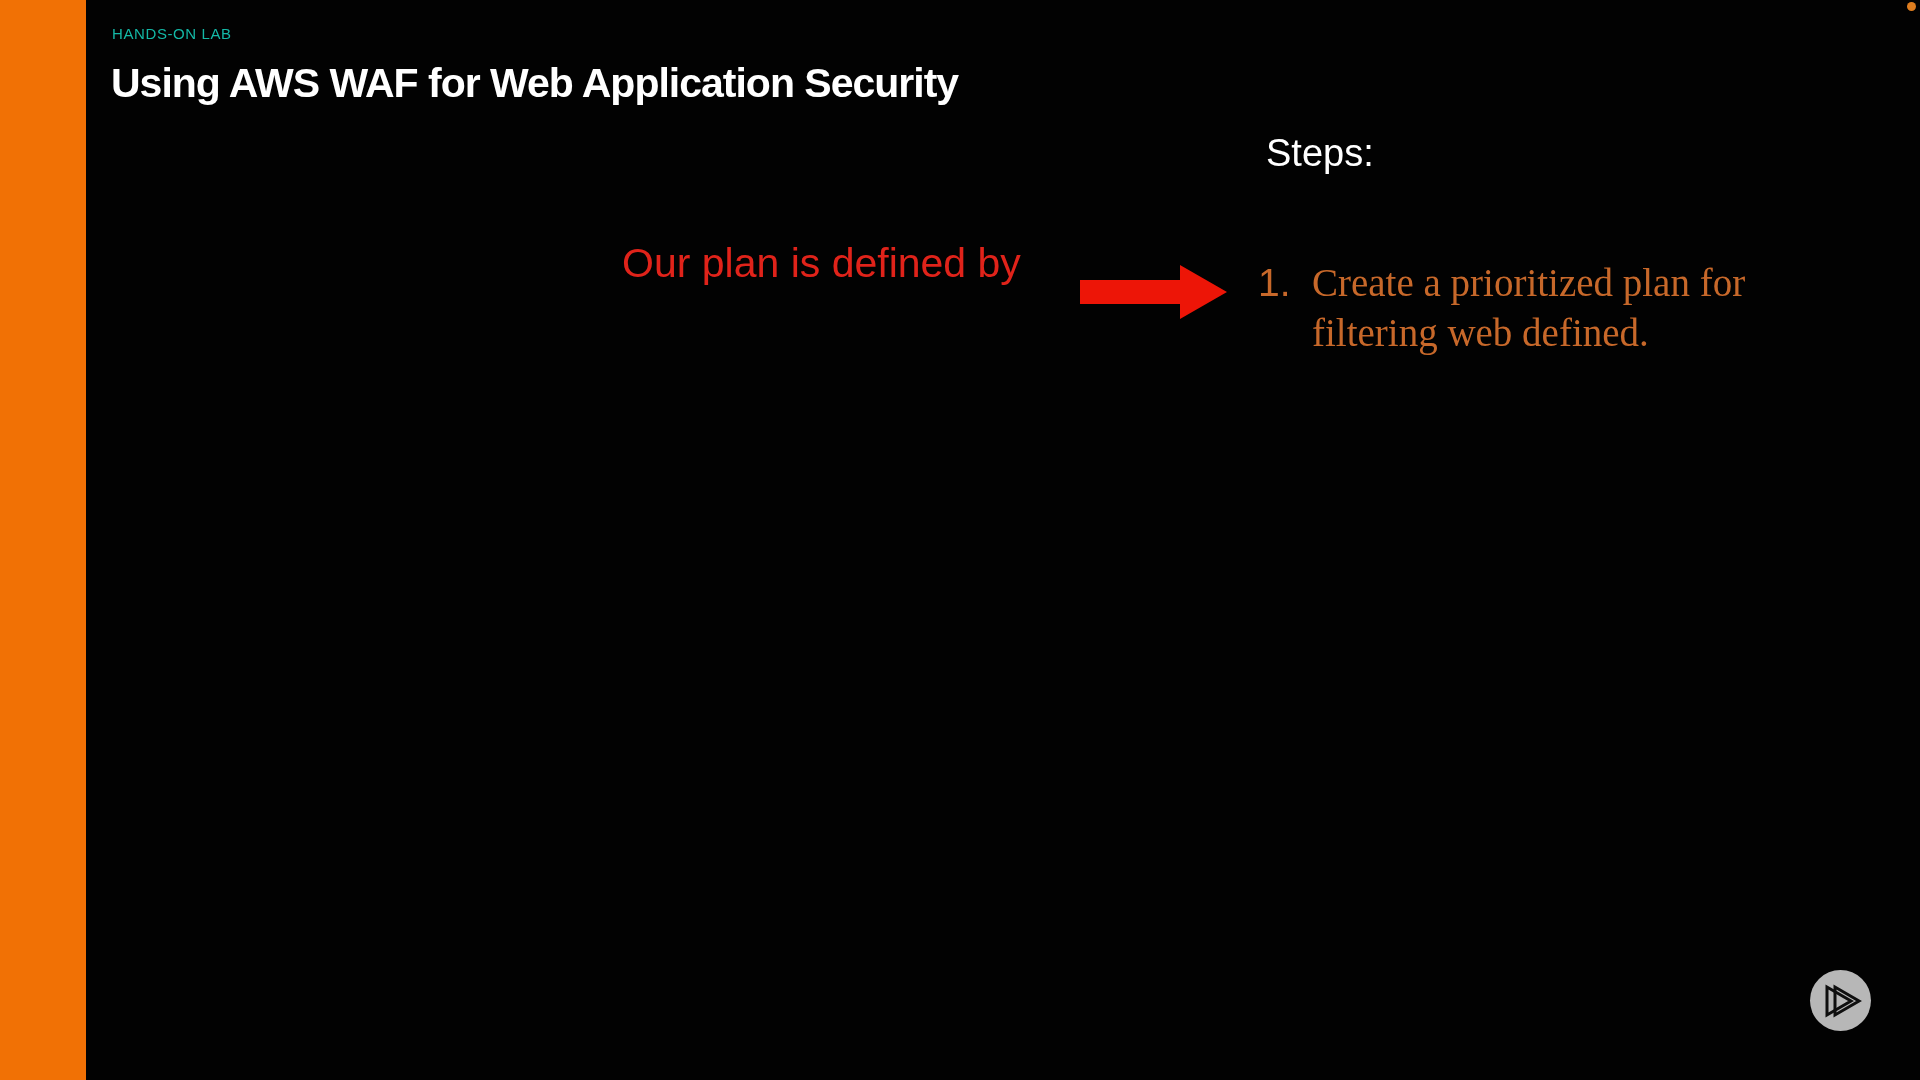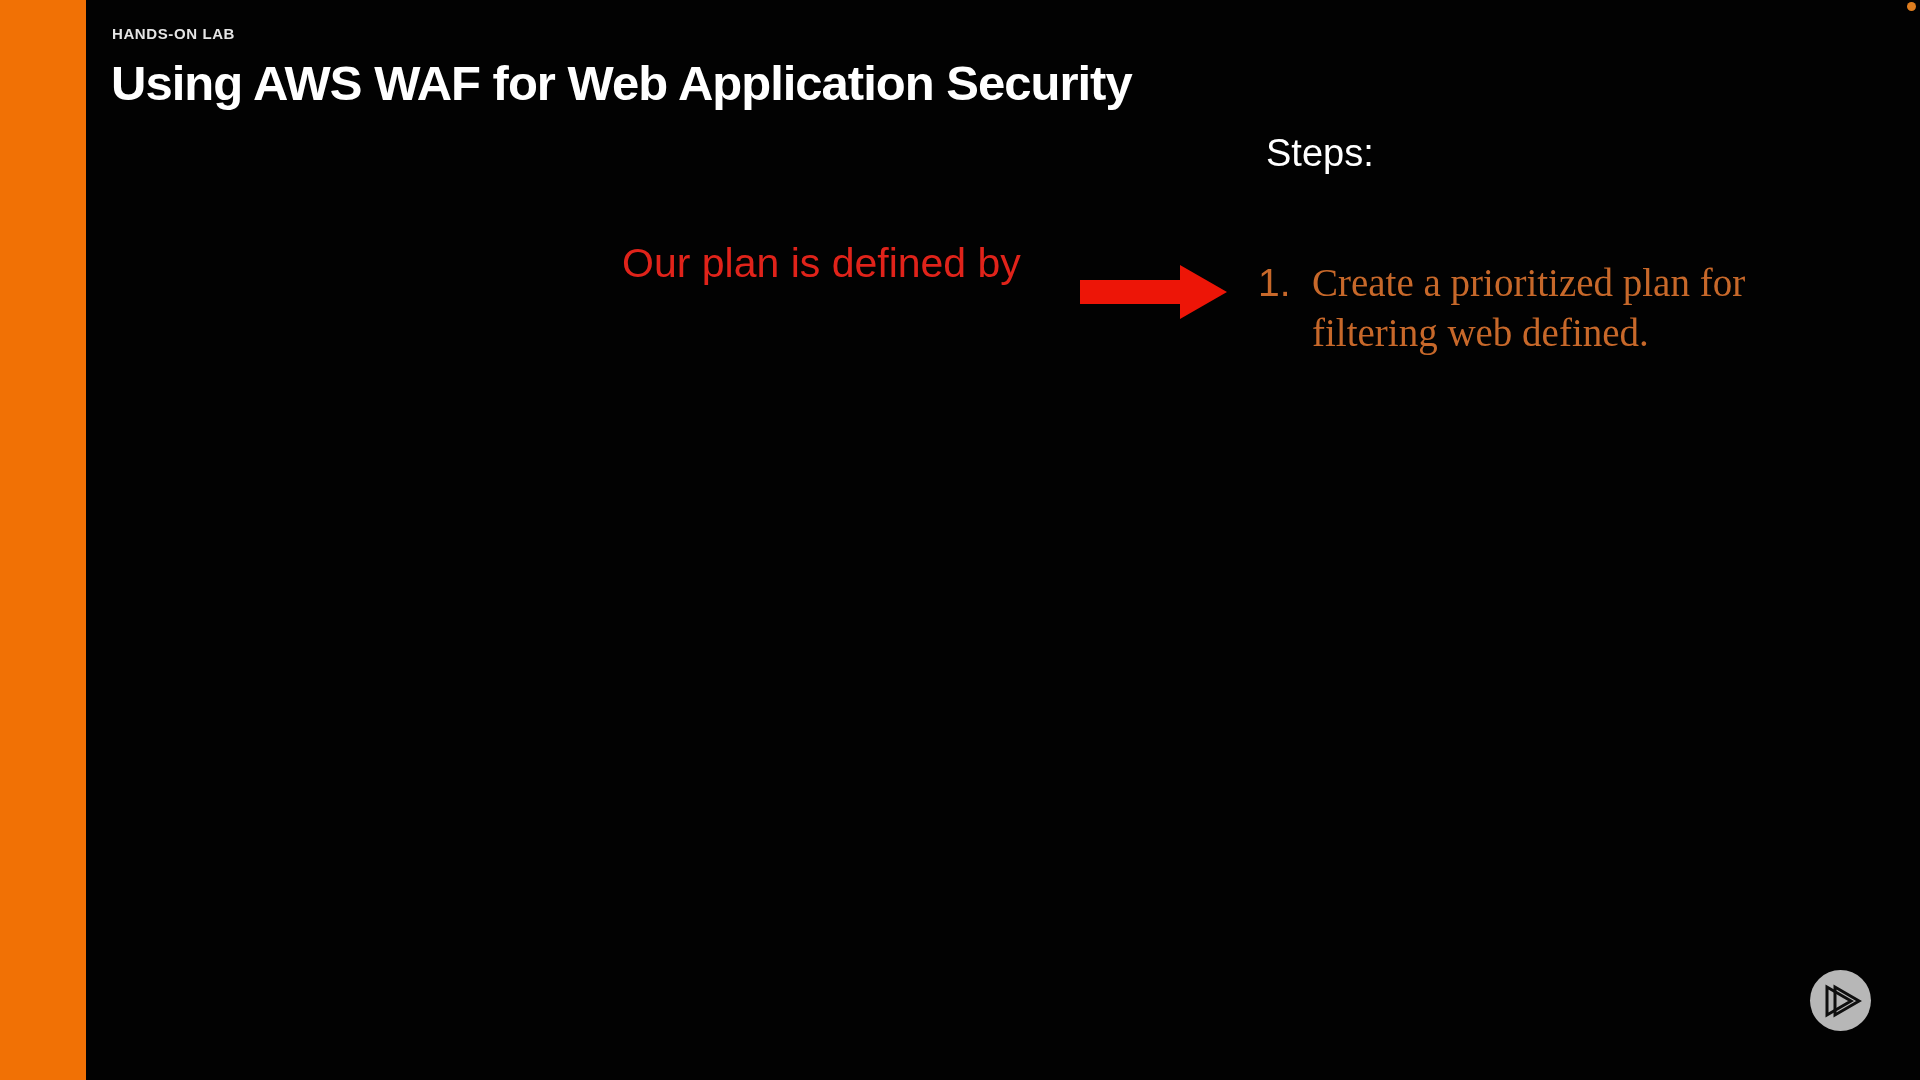--- a/index.html
+++ b/index.html
@@ -21,29 +21,29 @@
     position: absolute;
     left: 0; top: 0;
     width: 86px; height: 1080px;
     background: #F17105;
   }
   .eyebrow {
     position: absolute;
     left: 112px; top: 24px;
     font-size: 15px;
     line-height: 20px;
-    font-weight: 700;
+    font-weight: 400;
     letter-spacing: 0.6px;
-    color: #e5e5e5;
+    color: #14b8a6;
   }
   .title {
     position: absolute;
     left: 111px; top: 58px;
     margin: 0;
-    font-size: 49px;
+    font-size: 41px;
     line-height: 50px;
     font-weight: 700;
     letter-spacing: -1px;
     color: #FFFFFF;
   }
   .http-icon {
     position: absolute;
     left: 282px; top: 224px;
     width: 148px; height: 170px;
   }

